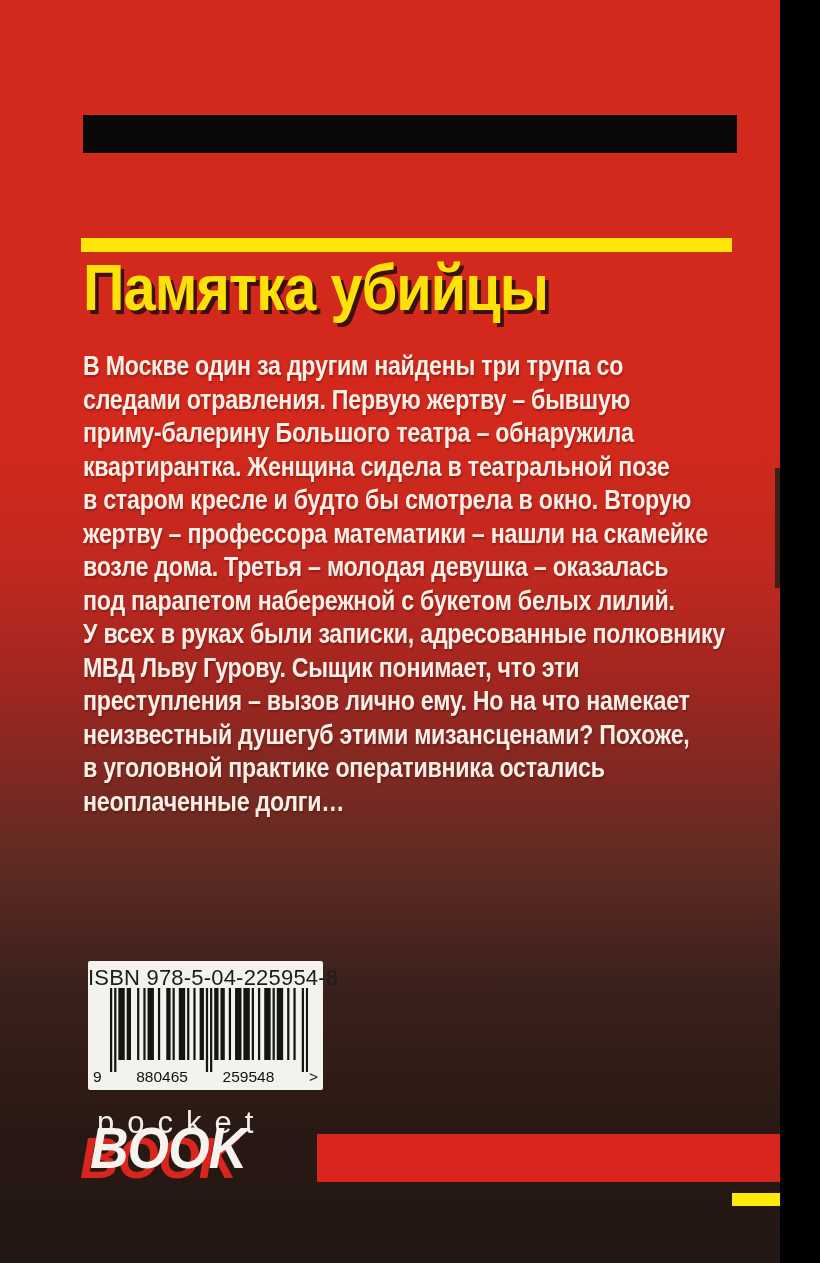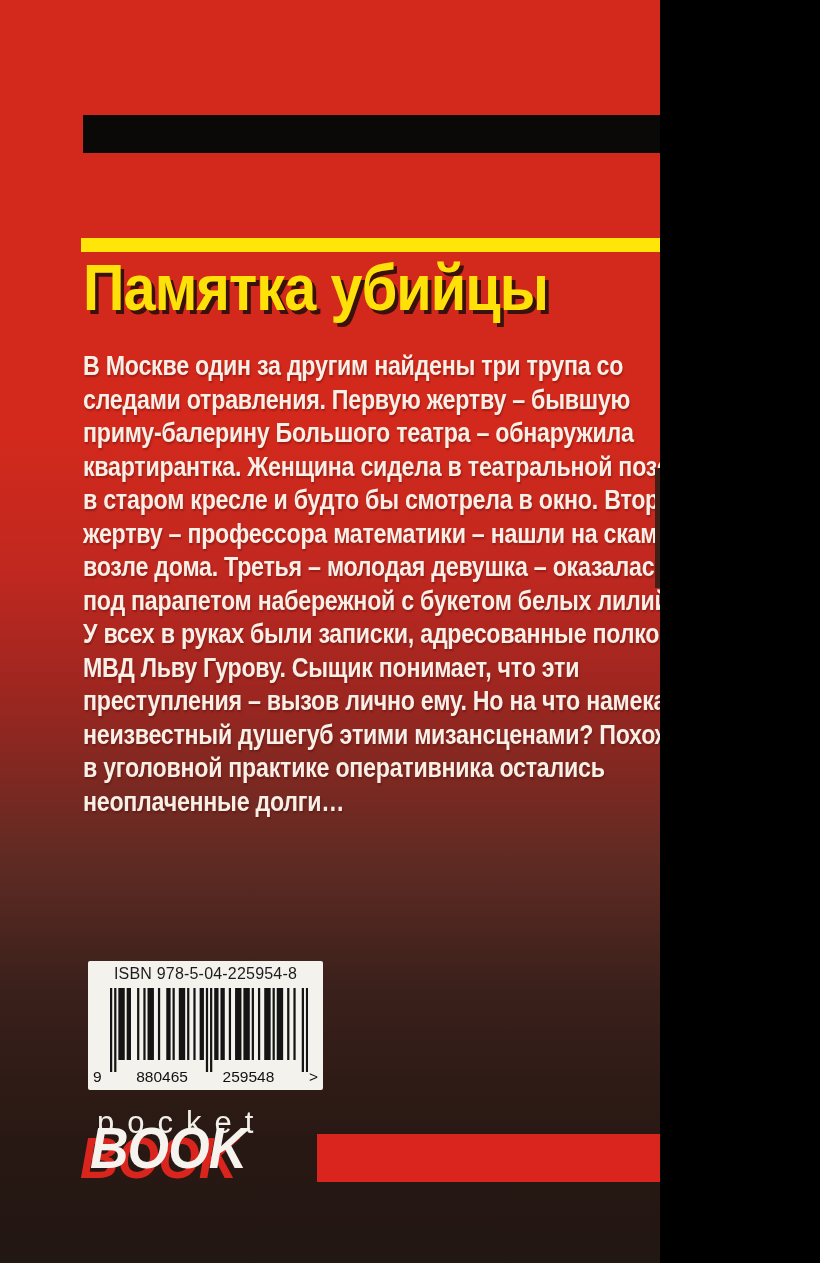--- a/index.html
+++ b/index.html
@@ -1,18 +1,18 @@
 <!DOCTYPE html>
 <html><head>
 <meta charset="utf-8">
 <style>
   html,body{margin:0;padding:0;background:#000;}
   .cover{
     position:relative;
-    width:660px;height:1263px;
+    width:780px;height:1263px;
     overflow:hidden;
     font-family:"Liberation Sans",sans-serif;
     background:linear-gradient(180deg,
       #d3291c 0px, #d3291c 430px, #c02820 570px, #9e2620 690px,
       #5f2b23 860px, #3a201b 990px, #281813 1140px, #221713 1263px);
     text-decoration:underline;
   }
   .top-black-bar{
     position:absolute;left:83px;top:115px;width:654px;height:38px;
     background:#0b0908;
@@ -44,21 +44,21 @@
     position:absolute;right:0;top:468px;width:5px;height:120px;
     background:#411f19;
   }
   .barcode-box{
     position:absolute;left:88px;top:961px;width:235px;height:129px;
     background:#f4f2ed;border-radius:2px;
     color:#1c1c1c;
   }
   .isbn{
     position:absolute;left:0;right:0;top:4px;
-    text-align:center;font-size:16px;letter-spacing:0.2px;
+    text-align:center;font-size:22px;letter-spacing:0.2px;
     white-space:nowrap;
   }
   .bars{position:absolute;left:22px;top:27px;width:198px;height:84px;}
   .bar-digits{
     position:absolute;left:0;right:0;bottom:6px;
     display:flex;justify-content:space-between;align-items:flex-end;
     padding:0 5px;
     font-size:15.5px;color:#111;line-height:1;
   }
   .logo-pocket{

